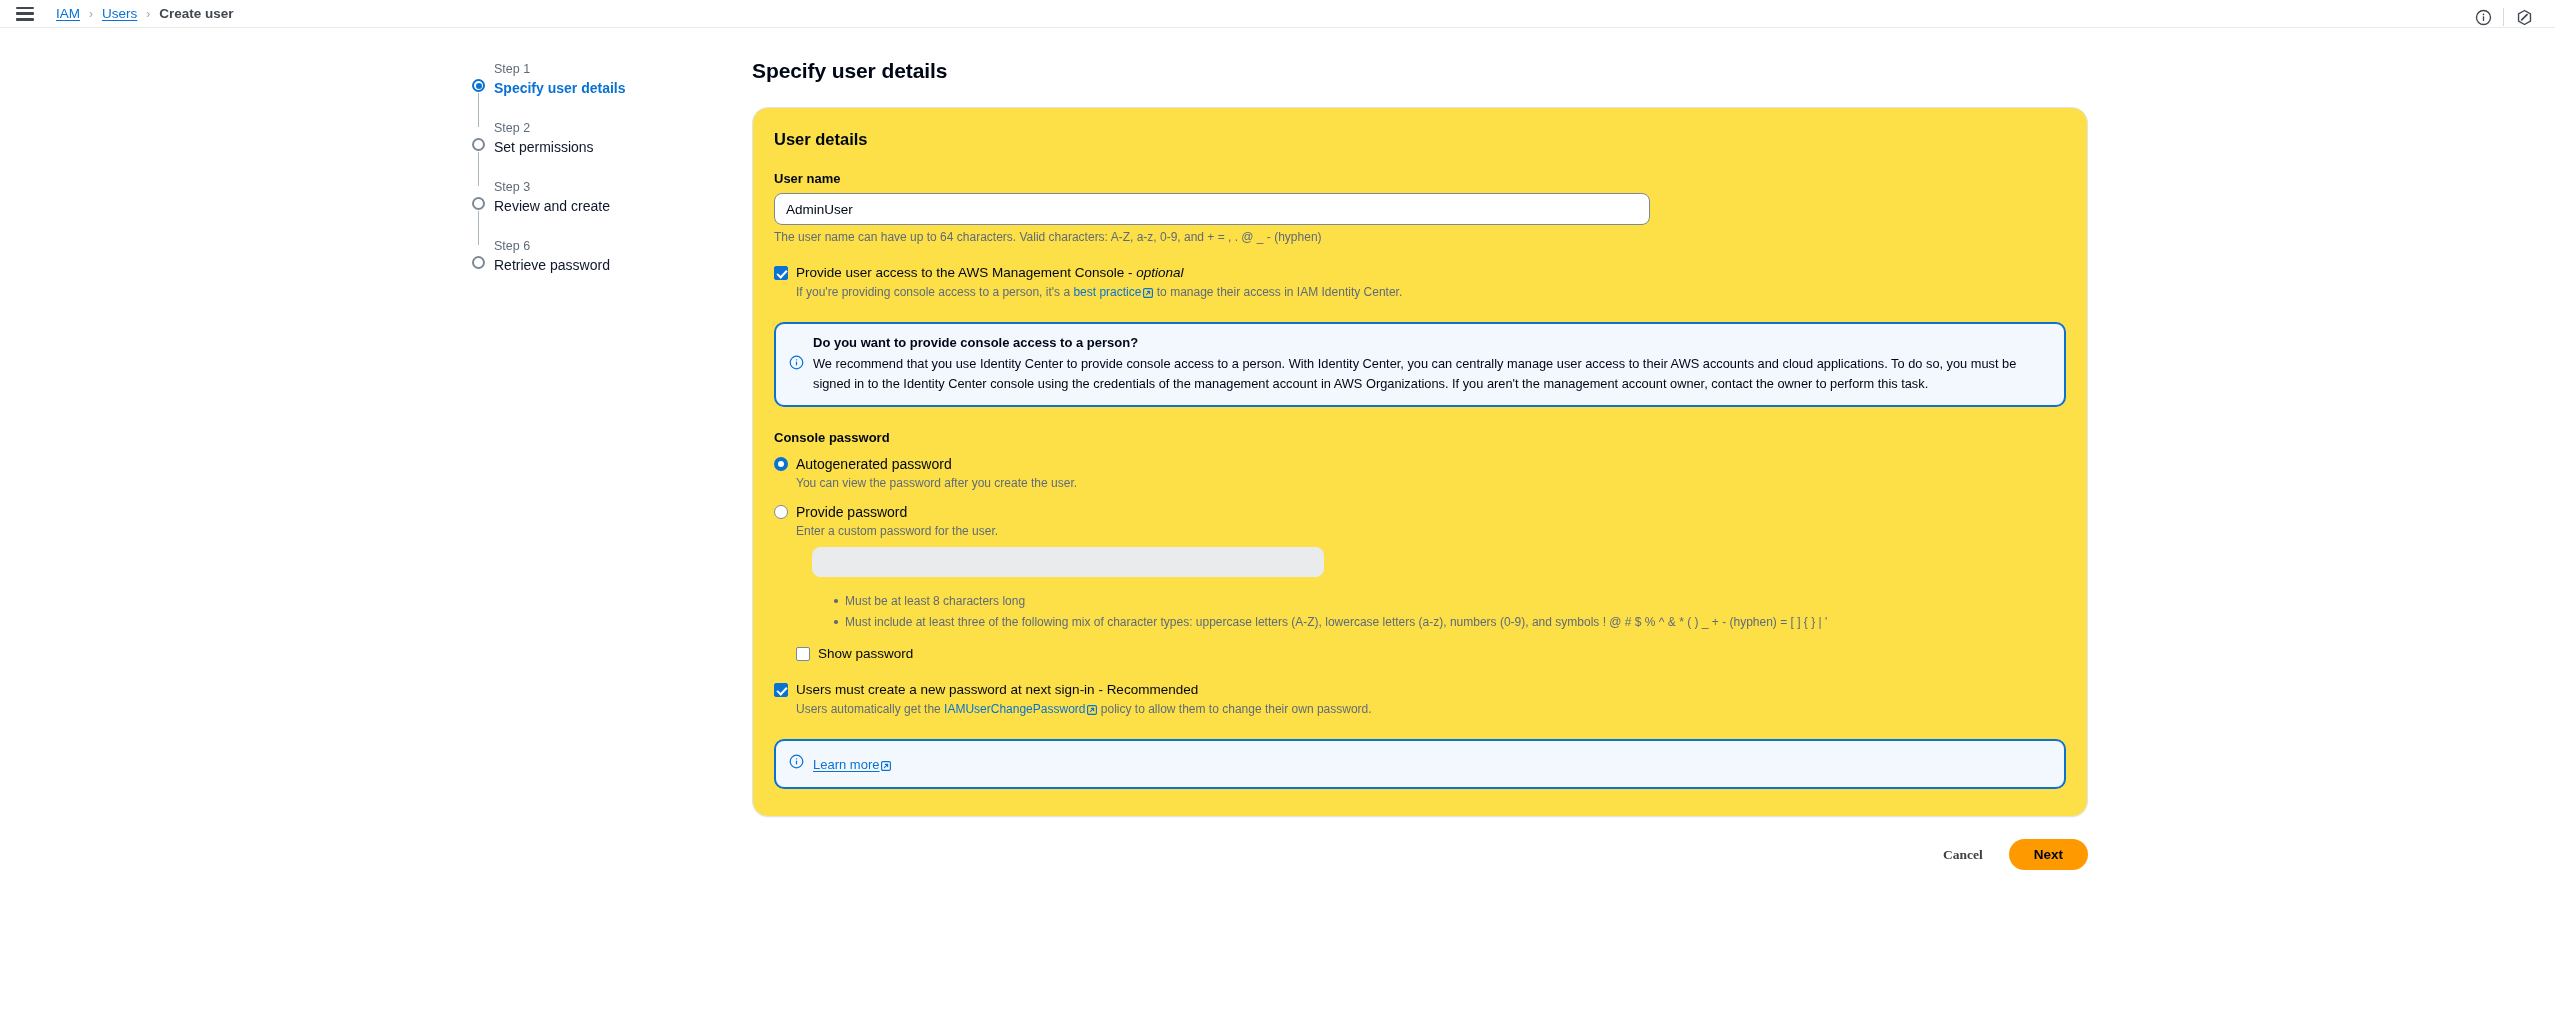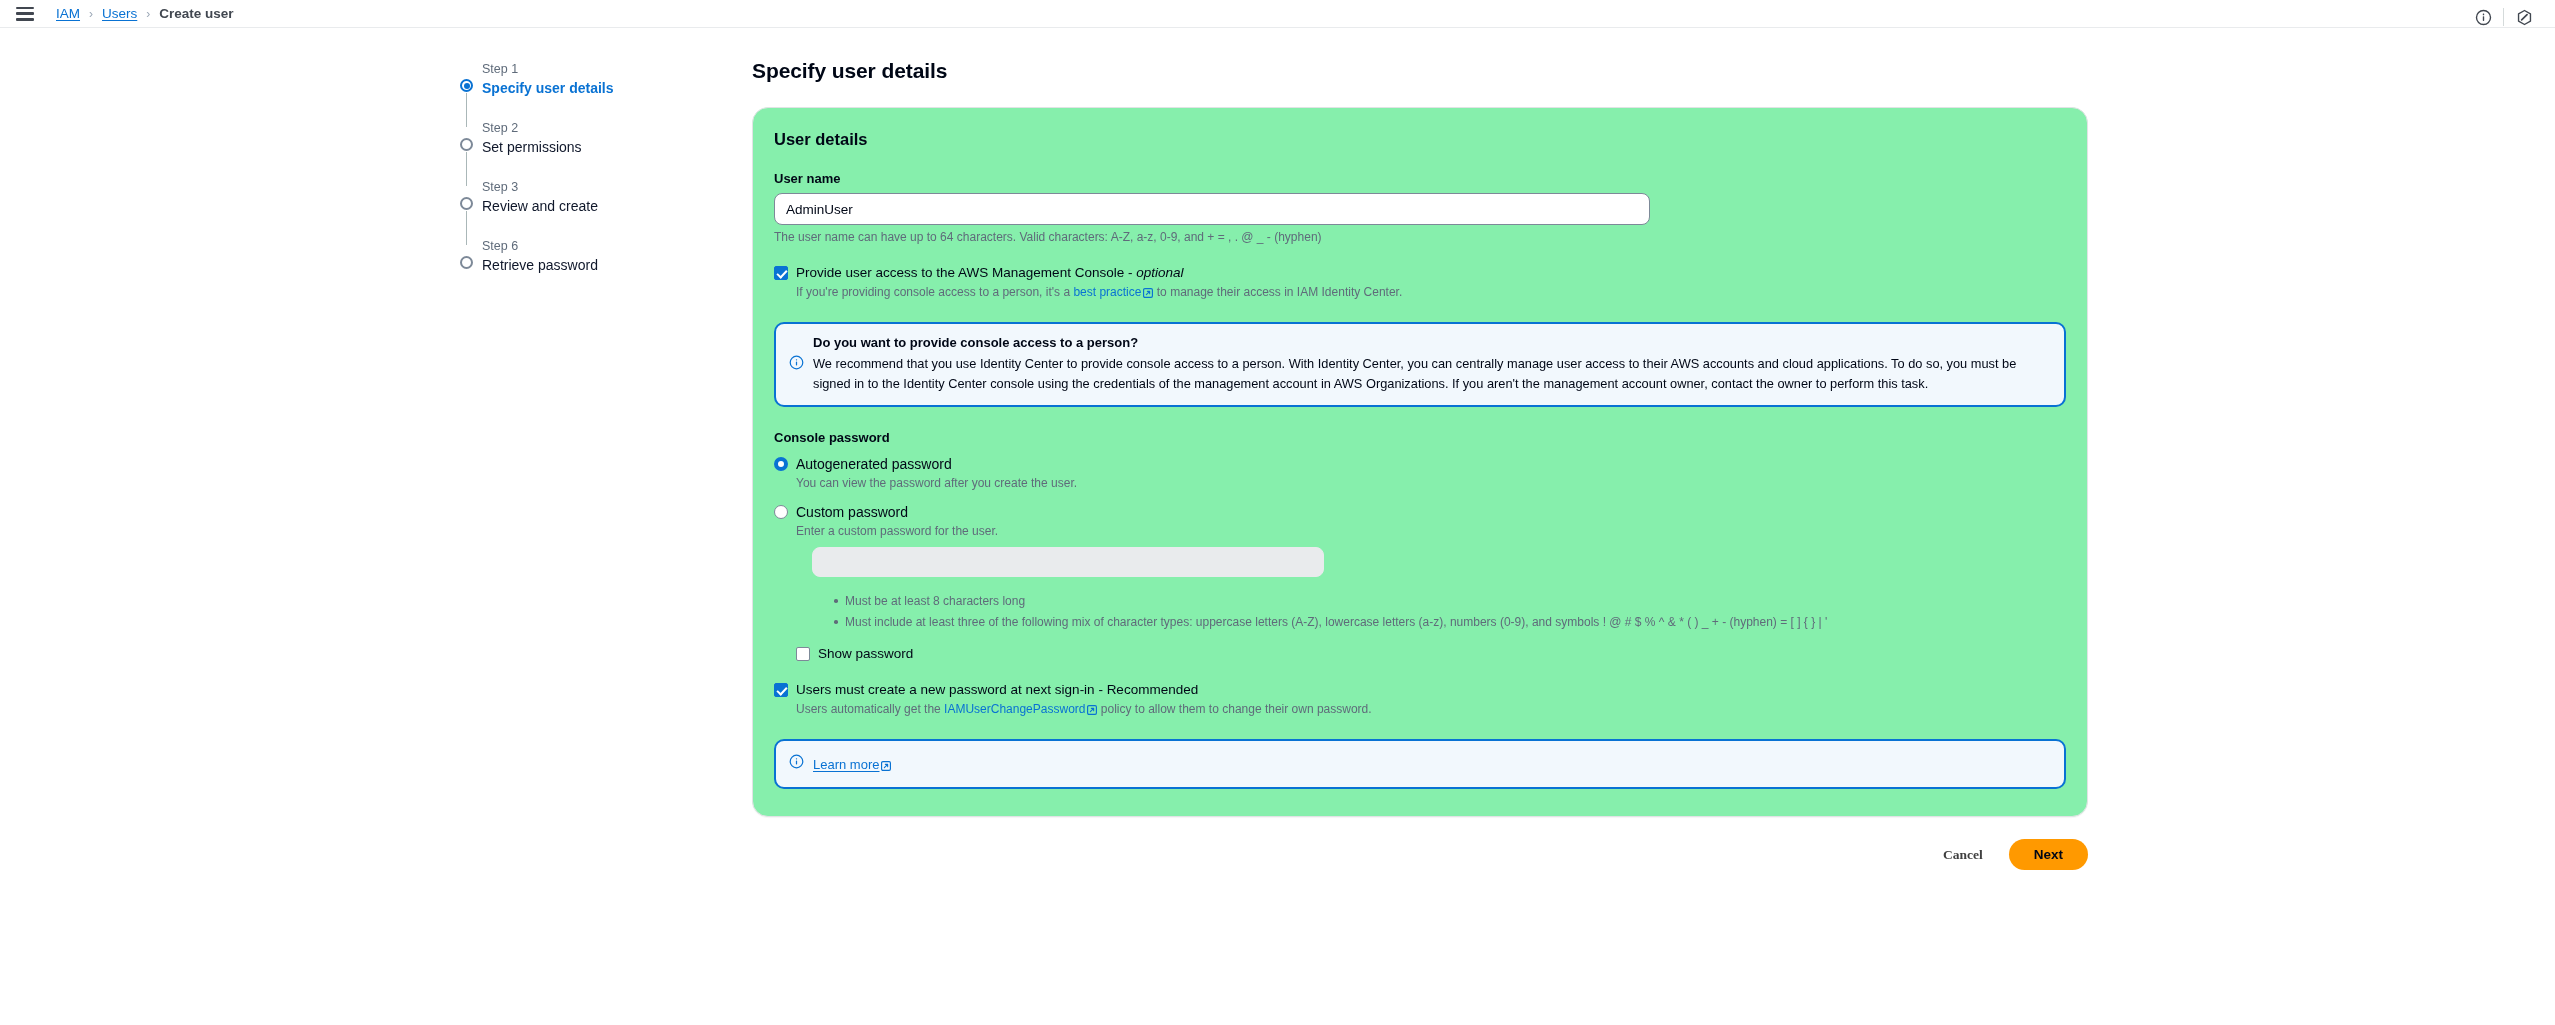--- a/index.html
+++ b/index.html
@@ -97,21 +97,21 @@
   .page {
     display: block;
     position: relative;
     width: 100%;
     height: calc(1025px - 34px);
   }
 
   
   .wizard-nav {
     position: absolute;
-    left: 460px;
+    left: 472px;
     top: 32px;
     width: 210px;
   }
   .wz-step {
     position: relative;
     padding-left: 22px;
     min-height: 34px;
     margin-bottom: 0;
   }
   .wz-step + .wz-step { margin-top: 22px; }
@@ -182,21 +182,21 @@
     color: #000716;
     line-height: 26px;
     letter-spacing: -0.1px;
     margin-bottom: 23px;
   }
 
   
   .card {
     border: 1px solid #e1e3e5;
     border-radius: 16px;
-    background: #86efac;
+    background: #fde047;
     padding: 21px 21px 27px 21px;
     box-shadow: 0 1px 1px rgba(0,7,22,0.04);
   }
   .card-title {
     font-size: 16.5px;
     font-weight: 700;
     color: #000716;
     line-height: 20px;
     margin-bottom: 21px;
   }
@@ -555,21 +555,21 @@
         <div class="radio selected"></div>
         <div class="radio-texts">
           <div class="radio-label">Autogenerated password</div>
           <div class="radio-sub">You can view the password after you create the user.</div>
         </div>
       </div>
 
       <div class="radiorow">
         <div class="radio"></div>
         <div class="radio-texts">
-          <div class="radio-label">Custom password</div>
+          <div class="radio-label">Provide password</div>
           <div class="radio-sub">Enter a custom password for the user.</div>
 
           <input class="pw-input" type="text" disabled="" value="" style="">
 
           <ul class="pw-rules">
             <li>Must be at least 8 characters long</li>
             <li>Must include at least three of the following mix of character types: uppercase letters (A-Z), lowercase letters (a-z), numbers (0-9), and symbols ! @ # $ % ^ &amp; * ( ) _ + - (hyphen) = [ ] { } | '</li>
           </ul>
 
           <div class="checkrow showpw-row">

